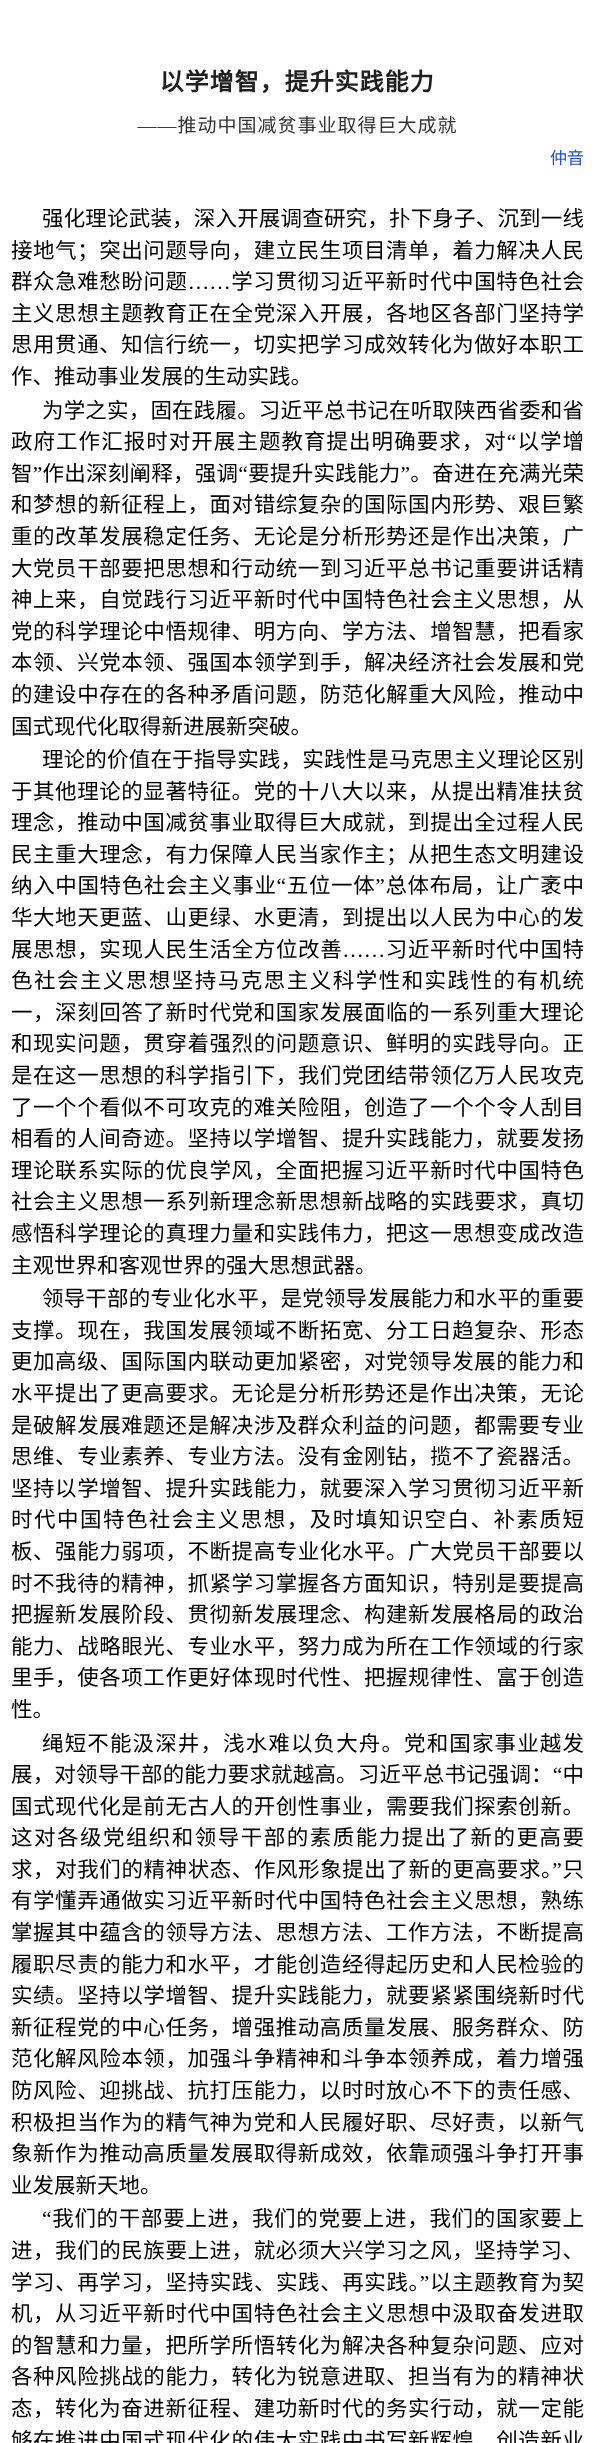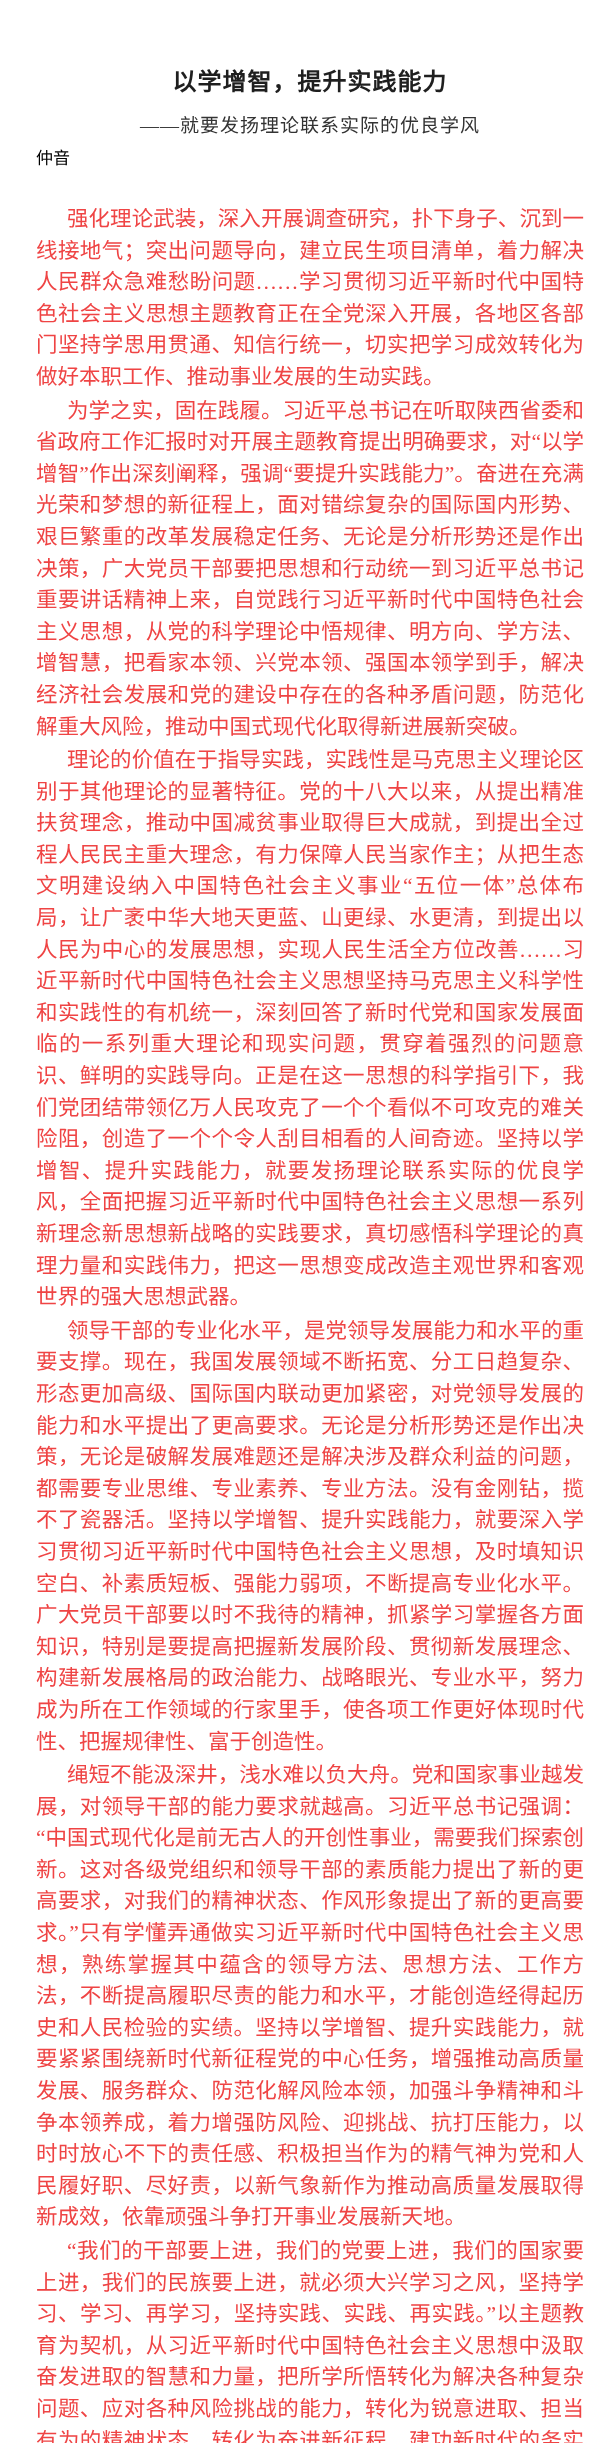--- a/index.html
+++ b/index.html
@@ -5,21 +5,21 @@
   html, body {
     margin: 0;
     padding: 0;
     background: #ffffff;
   }
   .page {
     position: relative;
     width: 603px;
     height: 2443px;
     box-sizing: border-box;
-    padding: 66px 19px 0 36px;
+    padding: 66px 19px 0 11px;
     overflow: hidden;
     background: #ffffff;
     font-family: "Liberation Serif", "DejaVu Serif", serif;
     color: #3f3f3f;
   }
   .article-title {
     margin: 0;
     font-size: 24px;
     line-height: 32px;
     font-weight: 700;
@@ -33,44 +33,44 @@
     line-height: 28px;
     font-weight: 400;
     text-align: center;
     color: #333333;
     letter-spacing: 1px;
   }
   .article-author {
     margin: 6px 0 0 0;
     font-size: 17px;
     line-height: 26px;
-    text-align: left;
-    color: #000000;
+    text-align: right;
+    color: #1d4ed8;
   }
   .article-body {
     margin-top: 32px;
   }
   .article-body p {
     margin: 0 0 2px 0;
     font-size: 21.5px;
     line-height: 31.6px;
     text-align: justify;
     text-justify: inter-character;
     text-indent: 31px;
-    color: #ef4444;
+    color: #000000;
     word-break: break-all;
   }
 </style>
 </head>
 <body>
 
 <div class="page">
   <h1 class="article-title">以学增智，提升实践能力</h1>
 
-  <h2 class="article-subtitle">——就要发扬理论联系实际的优良学风</h2>
+  <h2 class="article-subtitle">——推动中国减贫事业取得巨大成就</h2>
 
   <div class="article-author">仲音</div>
 
   <div class="article-body">
     <p>强化理论武装，深入开展调查研究，扑下身子、沉到一线接地气；突出问题导向，建立民生项目清单，着力解决人民群众急难愁盼问题……学习贯彻习近平新时代中国特色社会主义思想主题教育正在全党深入开展，各地区各部门坚持学思用贯通、知信行统一，切实把学习成效转化为做好本职工作、推动事业发展的生动实践。</p>
     <p>为学之实，固在践履。习近平总书记在听取陕西省委和省政府工作汇报时对开展主题教育提出明确要求，对“以学增智”作出深刻阐释，强调“要提升实践能力”。奋进在充满光荣和梦想的新征程上，面对错综复杂的国际国内形势、艰巨繁重的改革发展稳定任务、无论是分析形势还是作出决策，广大党员干部要把思想和行动统一到习近平总书记重要讲话精神上来，自觉践行习近平新时代中国特色社会主义思想，从党的科学理论中悟规律、明方向、学方法、增智慧，把看家本领、兴党本领、强国本领学到手，解决经济社会发展和党的建设中存在的各种矛盾问题，防范化解重大风险，推动中国式现代化取得新进展新突破。</p>
     <p>理论的价值在于指导实践，实践性是马克思主义理论区别于其他理论的显著特征。党的十八大以来，从提出精准扶贫理念，推动中国减贫事业取得巨大成就，到提出全过程人民民主重大理念，有力保障人民当家作主；从把生态文明建设纳入中国特色社会主义事业“五位一体”总体布局，让广袤中华大地天更蓝、山更绿、水更清，到提出以人民为中心的发展思想，实现人民生活全方位改善……习近平新时代中国特色社会主义思想坚持马克思主义科学性和实践性的有机统一，深刻回答了新时代党和国家发展面临的一系列重大理论和现实问题，贯穿着强烈的问题意识、鲜明的实践导向。正是在这一思想的科学指引下，我们党团结带领亿万人民攻克了一个个看似不可攻克的难关险阻，创造了一个个令人刮目相看的人间奇迹。坚持以学增智、提升实践能力，就要发扬理论联系实际的优良学风，全面把握习近平新时代中国特色社会主义思想一系列新理念新思想新战略的实践要求，真切感悟科学理论的真理力量和实践伟力，把这一思想变成改造主观世界和客观世界的强大思想武器。</p>
     <p>领导干部的专业化水平，是党领导发展能力和水平的重要支撑。现在，我国发展领域不断拓宽、分工日趋复杂、形态更加高级、国际国内联动更加紧密，对党领导发展的能力和水平提出了更高要求。无论是分析形势还是作出决策，无论是破解发展难题还是解决涉及群众利益的问题，都需要专业思维、专业素养、专业方法。没有金刚钻，揽不了瓷器活。坚持以学增智、提升实践能力，就要深入学习贯彻习近平新时代中国特色社会主义思想，及时填知识空白、补素质短板、强能力弱项，不断提高专业化水平。广大党员干部要以时不我待的精神，抓紧学习掌握各方面知识，特别是要提高把握新发展阶段、贯彻新发展理念、构建新发展格局的政治能力、战略眼光、专业水平，努力成为所在工作领域的行家里手，使各项工作更好体现时代性、把握规律性、富于创造性。</p>
     <p>绳短不能汲深井，浅水难以负大舟。党和国家事业越发展，对领导干部的能力要求就越高。习近平总书记强调：“中国式现代化是前无古人的开创性事业，需要我们探索创新。这对各级党组织和领导干部的素质能力提出了新的更高要求，对我们的精神状态、作风形象提出了新的更高要求。”只有学懂弄通做实习近平新时代中国特色社会主义思想，熟练掌握其中蕴含的领导方法、思想方法、工作方法，不断提高履职尽责的能力和水平，才能创造经得起历史和人民检验的实绩。坚持以学增智、提升实践能力，就要紧紧围绕新时代新征程党的中心任务，增强推动高质量发展、服务群众、防范化解风险本领，加强斗争精神和斗争本领养成，着力增强防风险、迎挑战、抗打压能力，以时时放心不下的责任感、积极担当作为的精气神为党和人民履好职、尽好责，以新气象新作为推动高质量发展取得新成效，依靠顽强斗争打开事业发展新天地。</p>
     <p>“我们的干部要上进，我们的党要上进，我们的国家要上进，我们的民族要上进，就必须大兴学习之风，坚持学习、学习、再学习，坚持实践、实践、再实践。”以主题教育为契机，从习近平新时代中国特色社会主义思想中汲取奋发进取的智慧和力量，把所学所悟转化为解决各种复杂问题、应对各种风险挑战的能力，转化为锐意进取、担当有为的精神状态，转化为奋进新征程、建功新时代的务实行动，就一定能够在推进中国式现代化的伟大实践中书写新辉煌、创造新业绩。</p>

